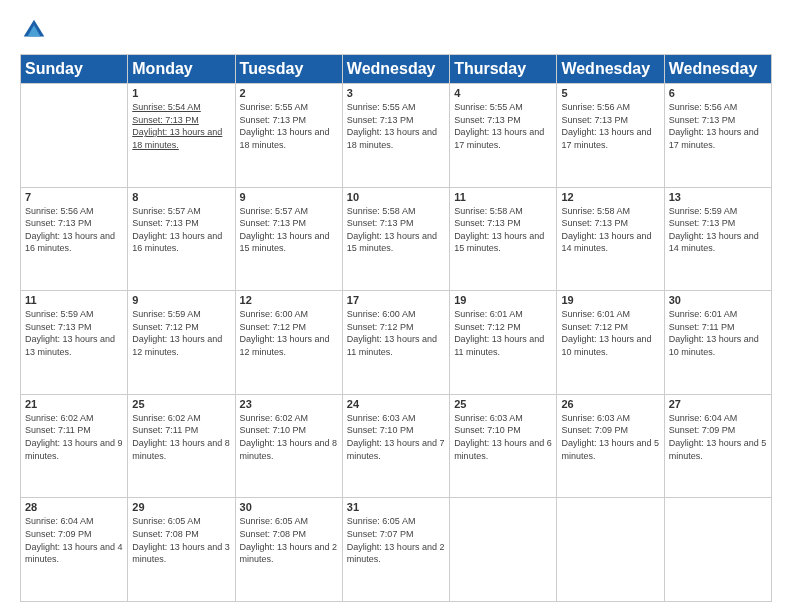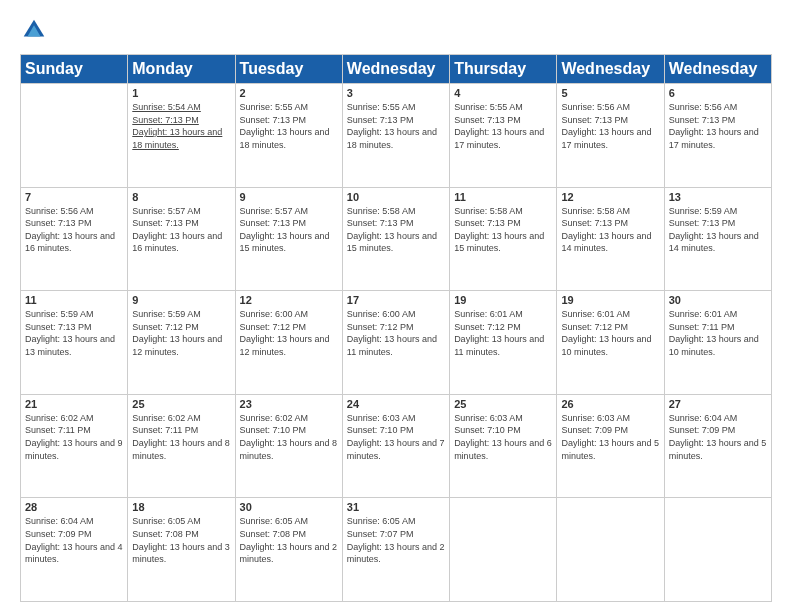--- a/index.html
+++ b/index.html
@@ -295,21 +295,21 @@
           </td>
         </tr>
         <tr>
           <td>
             <div class="day-number">28</div>
             <div class="day-info" style="white-space: pre-line;">Sunrise: 6:04 AM
 Sunset: 7:09 PM
 Daylight: 13 hours and 4 minutes.</div>
           </td>
           <td>
-            <div class="day-number">18</div>
+            <div class="day-number">29</div>
             <div class="day-info" style="white-space: pre-line;">Sunrise: 6:05 AM
 Sunset: 7:08 PM
 Daylight: 13 hours and 3 minutes.</div>
           </td>
           <td>
             <div class="day-number">30</div>
             <div class="day-info" style="white-space: pre-line;">Sunrise: 6:05 AM
 Sunset: 7:08 PM
 Daylight: 13 hours and 2 minutes.</div>
           </td>

